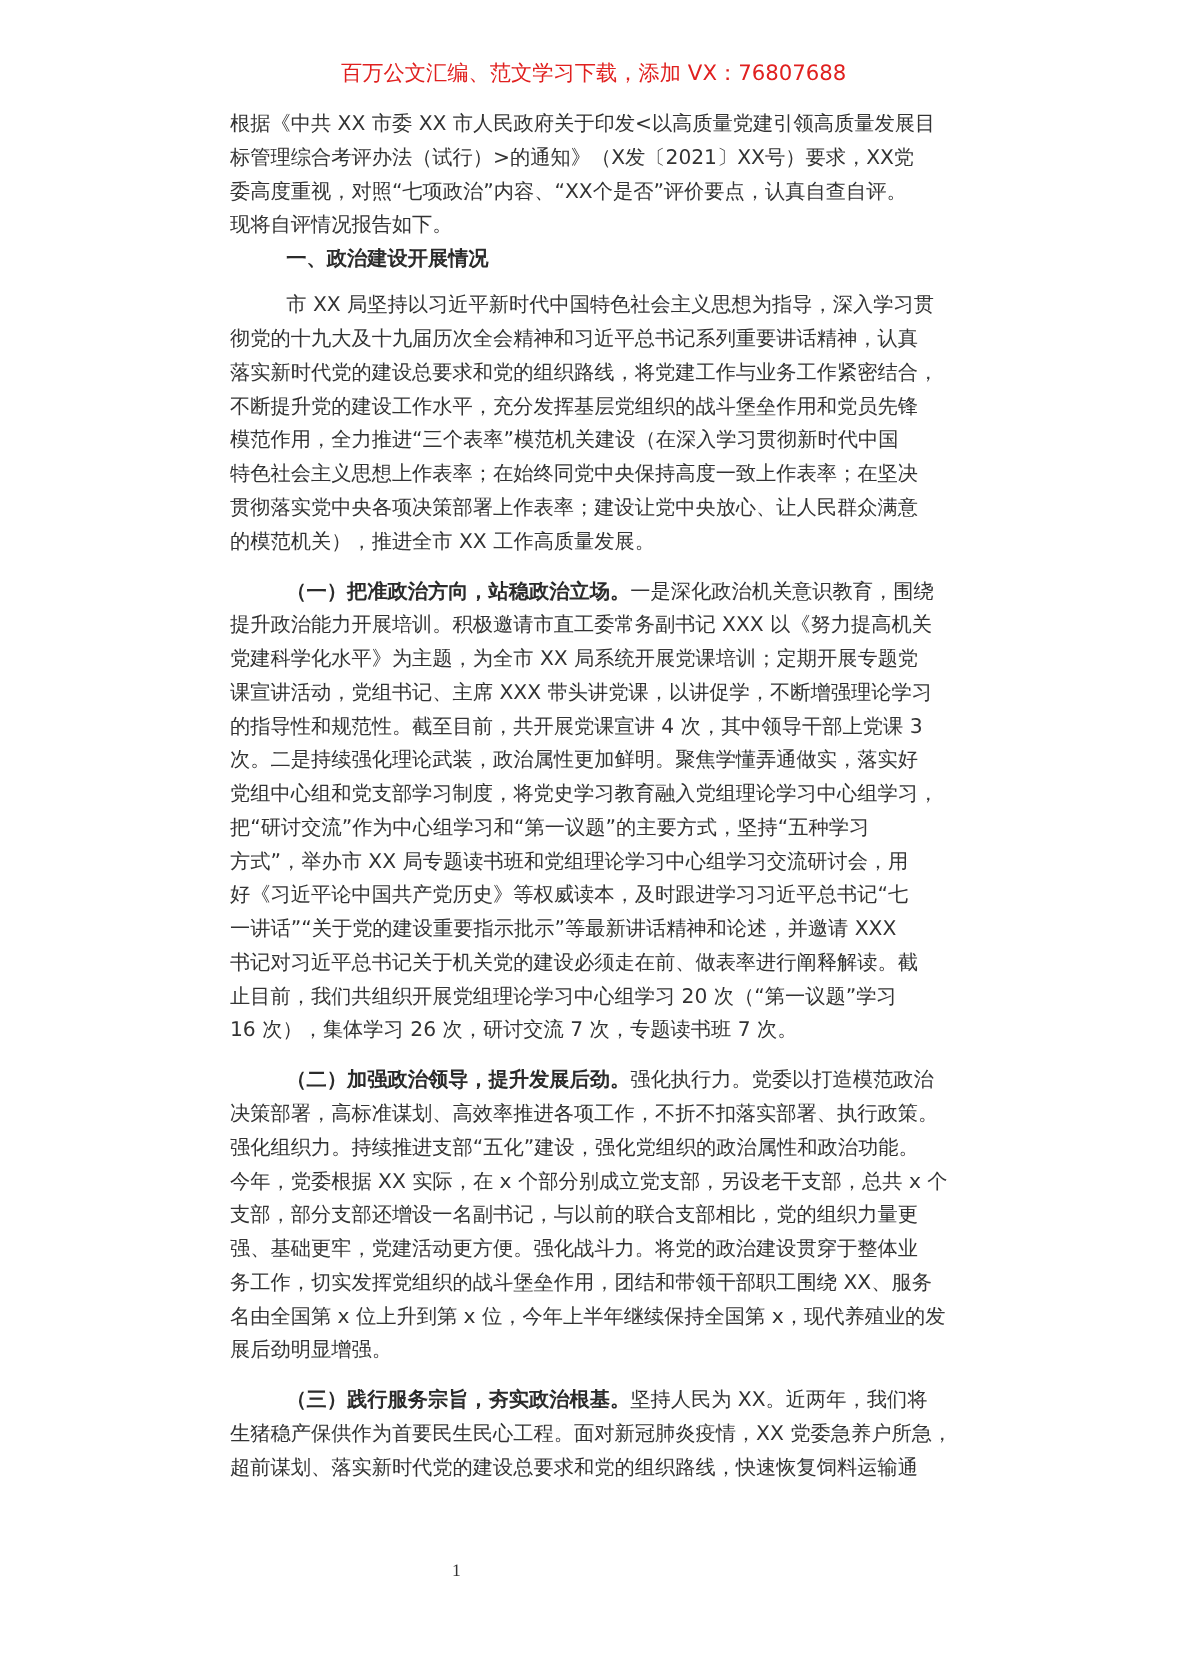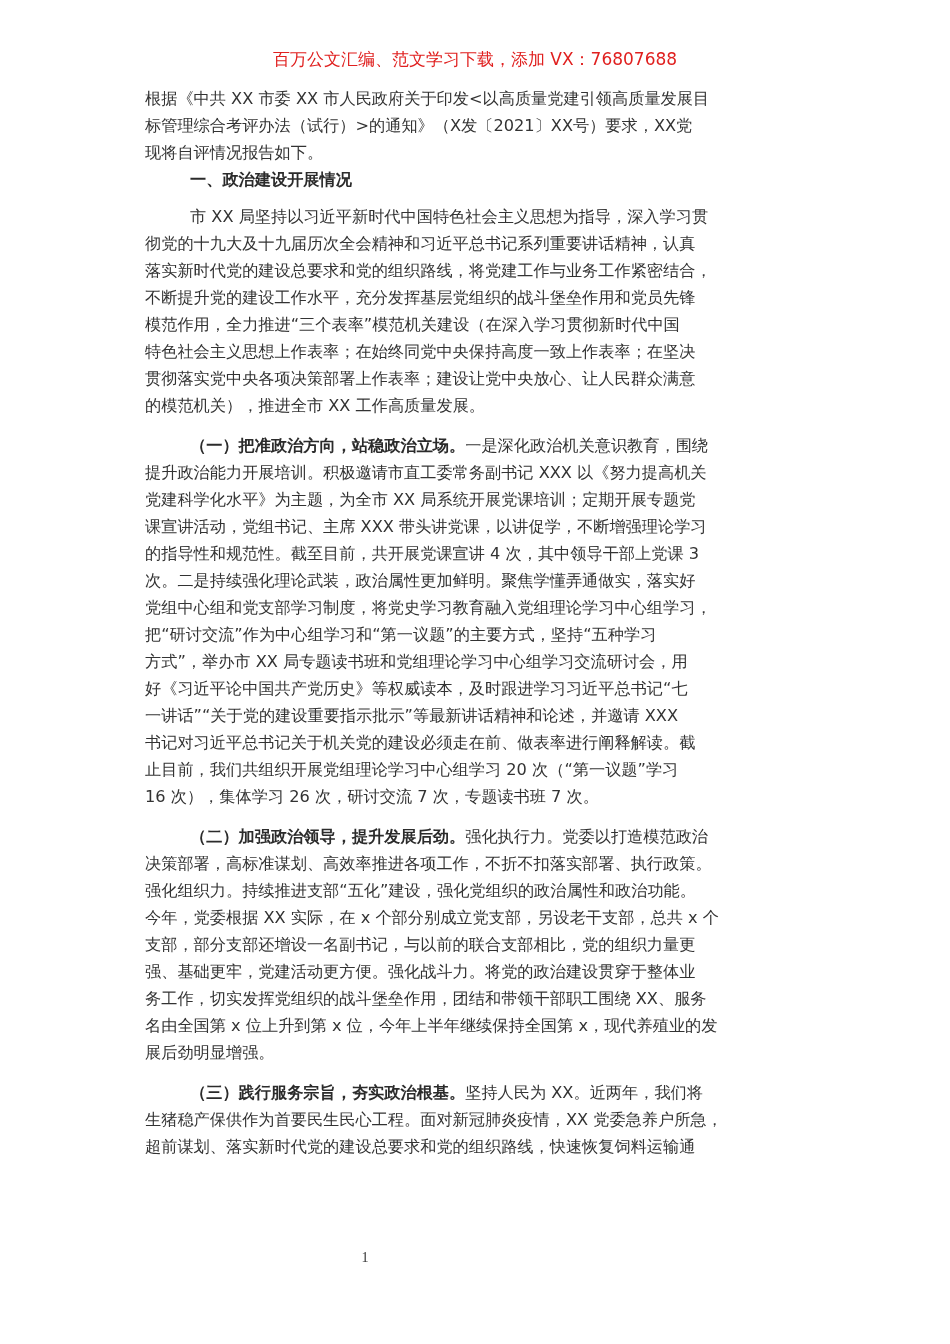--- a/index.html
+++ b/index.html
@@ -2,41 +2,42 @@
 <html><head>
   <meta charset="utf-8">
   <style>
     html, body { margin: 0; padding: 0; background: #ffffff; }
     body { width: 950px; height: 1344px; position: relative; overflow: hidden;
            font-family: "DejaVu Sans", sans-serif; color: #333333; }
     .page { position: absolute; left: 0; top: 0; width: 950px; height: 1344px; background: #fff; }
     .banner { position: absolute; top: 47px; left: 0; width: 950px; text-align: center;
               color: #e0201f; font-size: 17px; line-height: 24px; white-space: nowrap; }
     .body { position: absolute; left: 145px; top: 85px; width: 675px; }
-    .line { height: 27px; line-height: 27px; font-size: 16.2px; white-space: nowrap; letter-spacing: 0px; }
+    .line { height: 27px; line-height: 27px; font-size: 16.2px; white-space: nowrap; letter-spacing: 0px; margin-left: 39px; }
     .ind2 { padding-left: 45px; }
     .b { font-weight: bold; color: #2b2b2b; text-align: center; }
     .gap { height: 10px; }
     .gap2 { height: 13px; }
     .heading { font-weight: bold; color: #2b2b2b; padding-left: 45px; }
     .pagenum { position: absolute; top: 1250px; left: 0; width: 730px; text-align: center;
                font-family: "Liberation Serif", serif; font-size: 14px; color: #333; }
   </style>
 </head>
 <body>
 
 <div class="page">
 
   <div class="banner">百万公文汇编、范文学习下载，添加 VX：76807688</div>
 
   <div class="body">
 
     <div>
       <div class="line">根据《中共 XX 市委 XX 市人民政府关于印发&lt;以高质量党建引领高质量发展目</div>
       <div class="line">标管理综合考评办法（试行）&gt;的通知》（X发〔2021〕XX号）要求，XX党</div>
+      <div class="line">委高度重视，对照“七项政治”内容、“XX个是否”评价要点，认真自查自评。</div>
       <div class="line">现将自评情况报告如下。</div>
     </div>
 
     <div class="line heading">一、政治建设开展情况</div>
 
     <div class="gap"></div>
 
     <div>
       <div class="line ind2">市 XX 局坚持以习近平新时代中国特色社会主义思想为指导，深入学习贯</div>
       <div class="line">彻党的十九大及十九届历次全会精神和习近平总书记系列重要讲话精神，认真</div>

